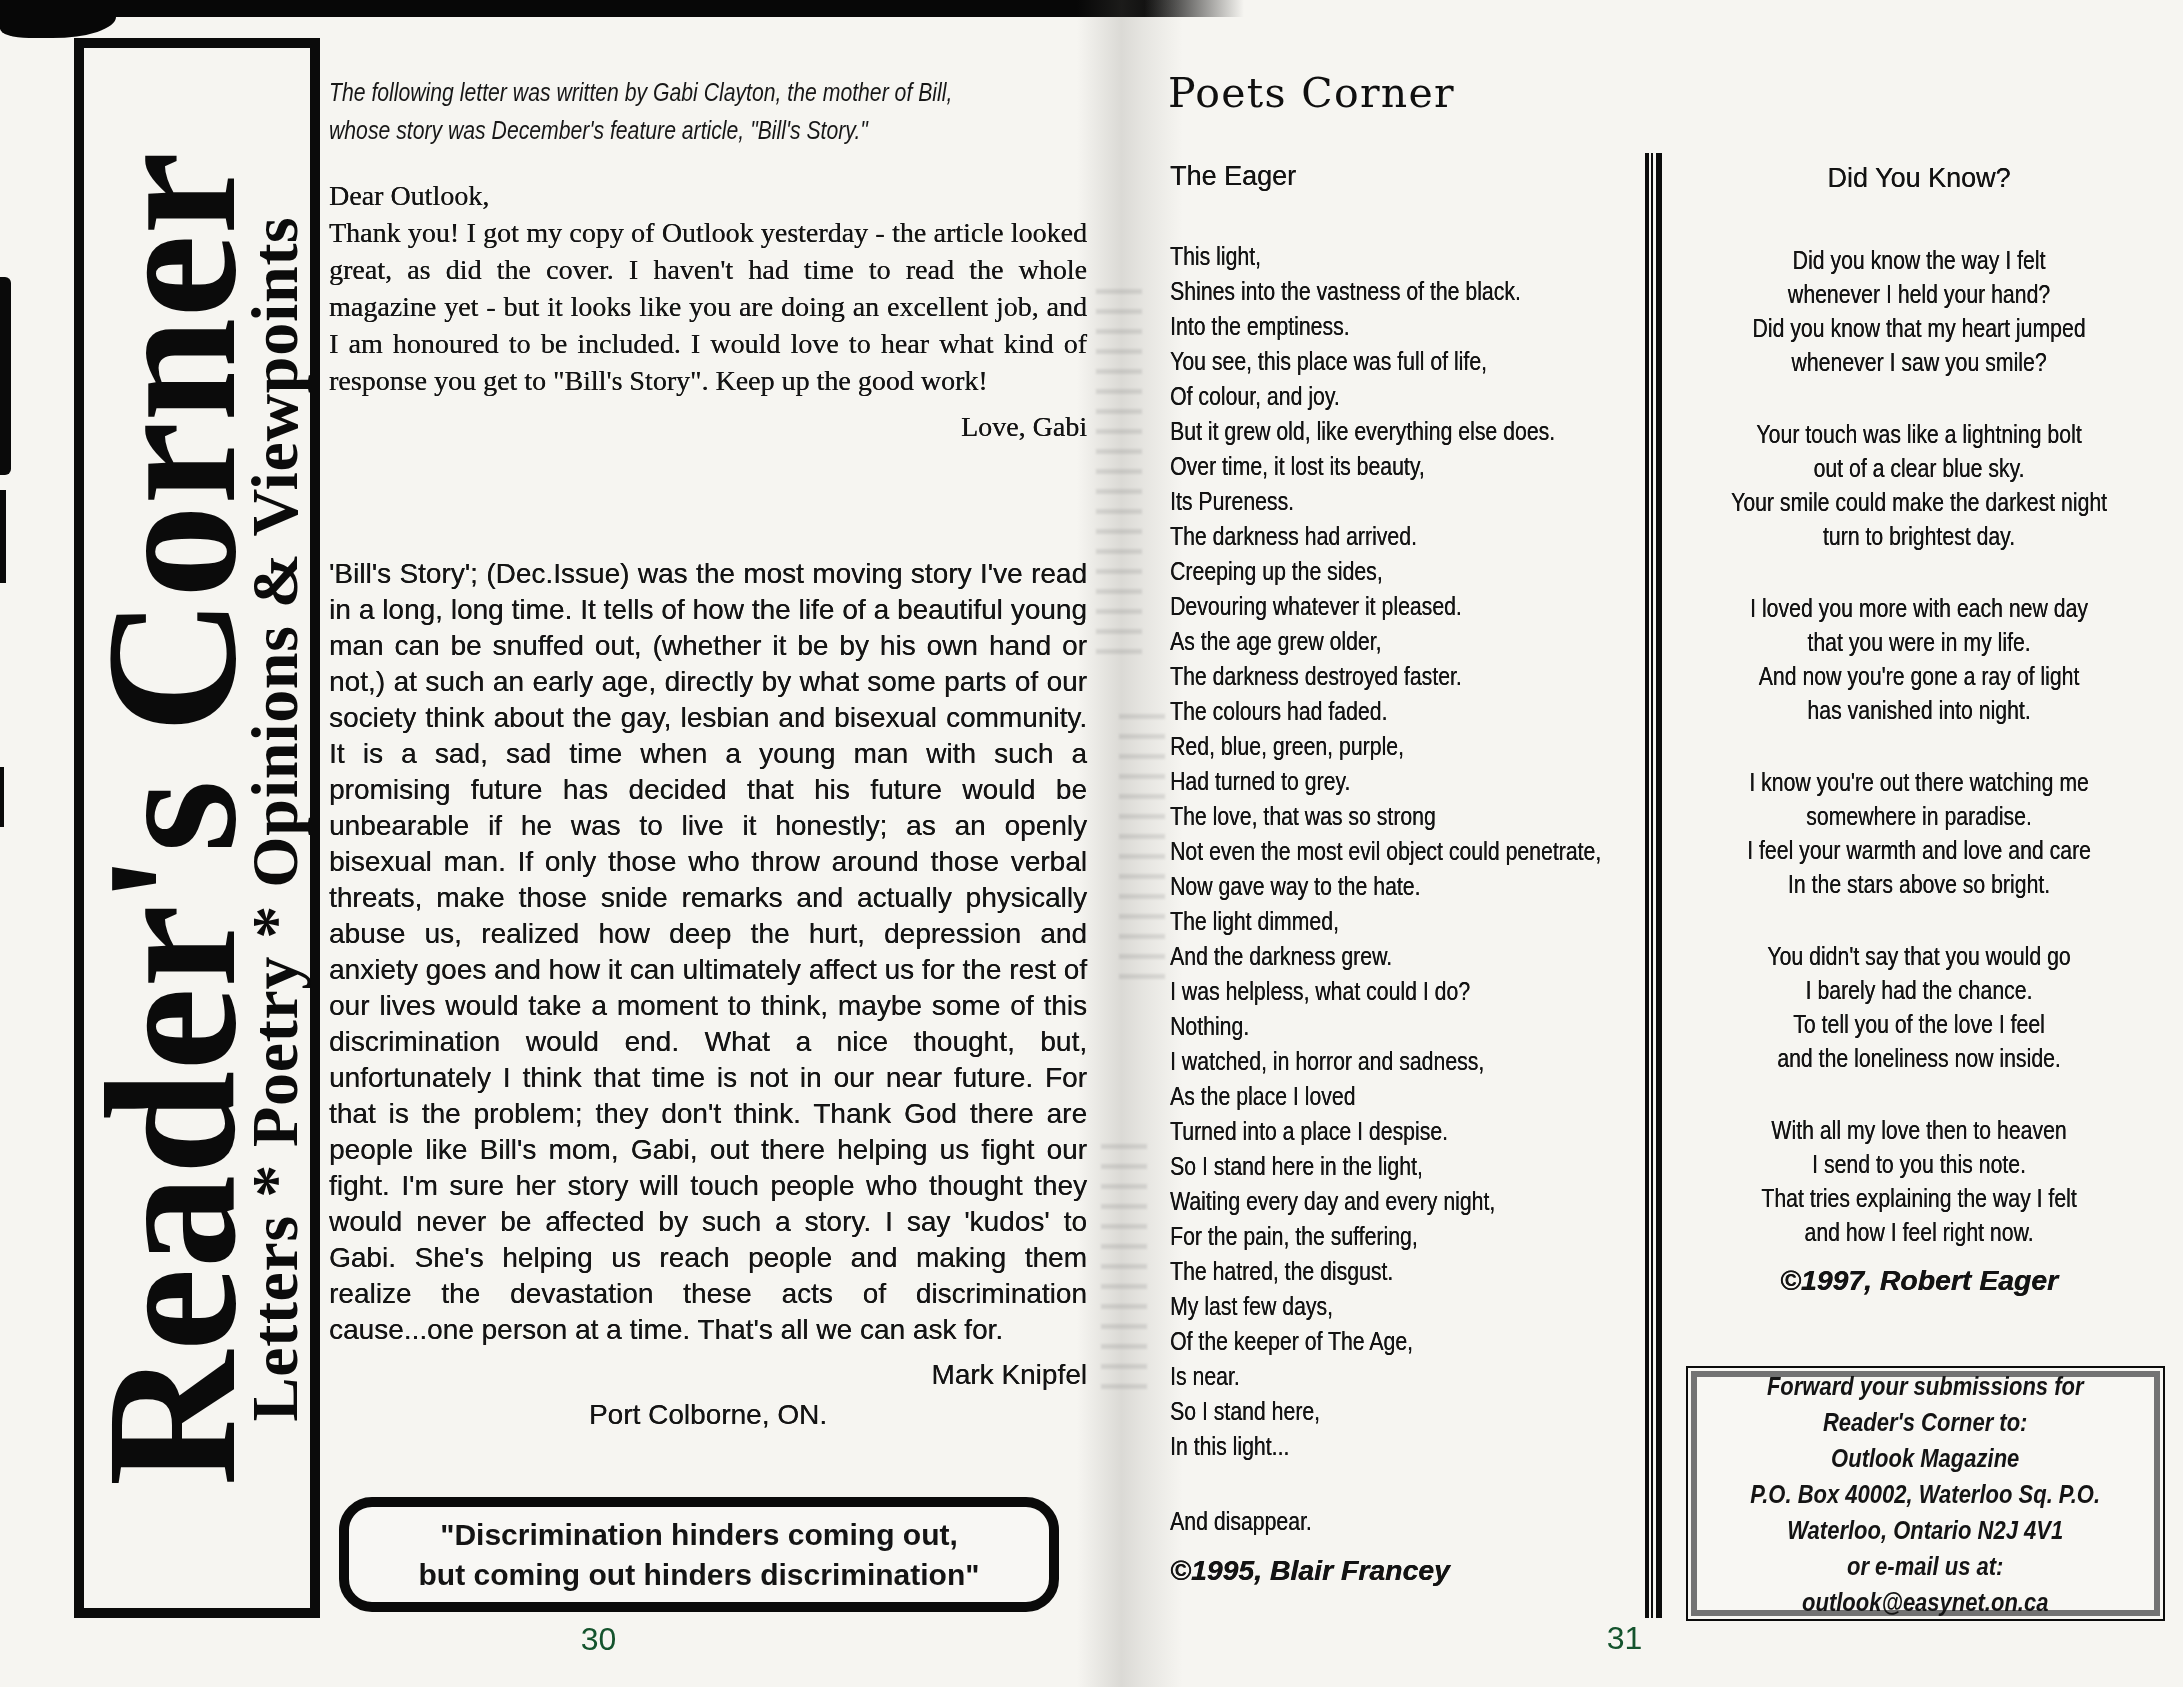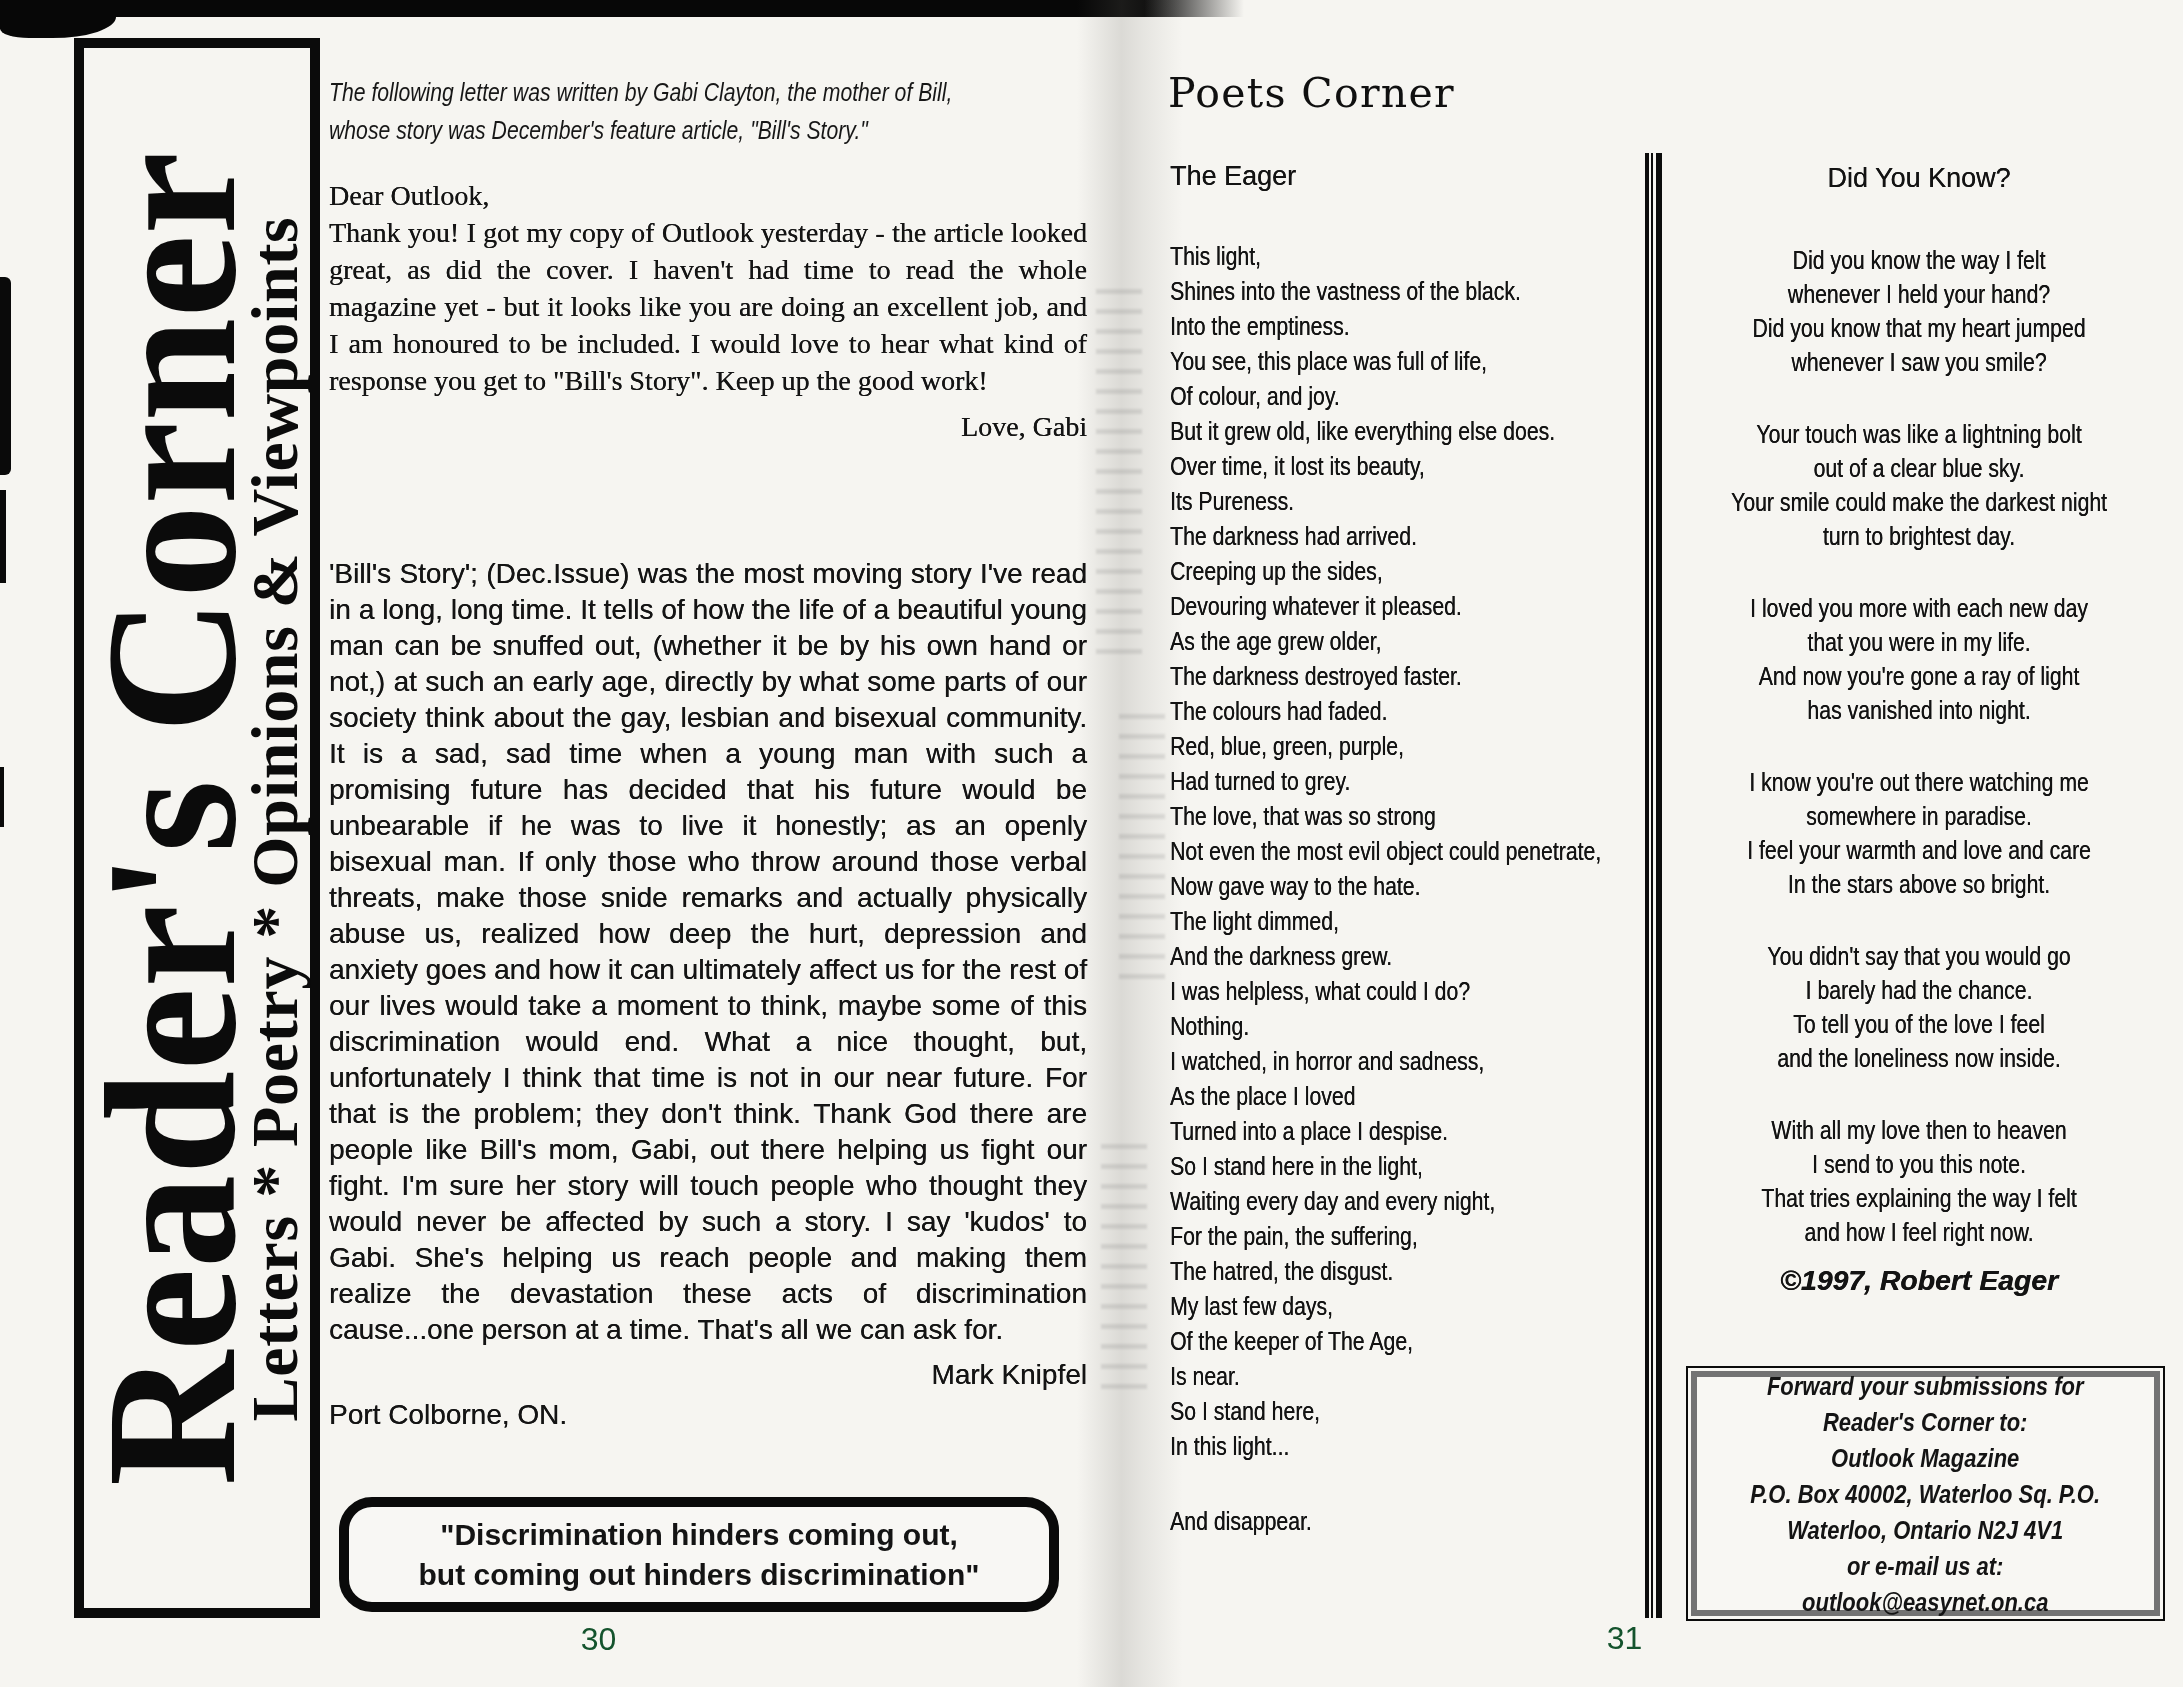--- a/index.html
+++ b/index.html
@@ -36,21 +36,21 @@
   .sidebar-subtitle{left:242px;top:1580px;width:1522px;height:66px;line-height:66px;font-size:66px;letter-spacing:0.7px;}
 
   .intro{position:absolute;left:329px;top:73px;width:758px;font-style:italic;font-size:26.5px;line-height:38px;color:#171717;}
   .intro .pline{white-space:nowrap;transform:scaleX(.8);transform-origin:0 50%;}
 
   .letter1{position:absolute;left:329px;top:177px;width:758px;font-size:28px;line-height:37px;font-family:Liberation Serif, serif;}
   .letter2{position:absolute;left:329px;top:556px;width:758px;font-size:28px;line-height:36px;}
   .letter-body{text-align:justify;text-align-last:left;text-shadow:0.2px 0 0 #161616;}
   .salutation{text-shadow:0.2px 0 0 #161616;}
   .signoff{text-align:right;margin-top:9.3px;text-shadow:0.2px 0 0 #161616;}
-  .signoff2{text-align:left;margin-top:4px;line-height:36px;text-shadow:0.2px 0 0 #161616;}
+  .signoff2{text-align:center;margin-top:4px;line-height:36px;text-shadow:0.2px 0 0 #161616;}
 
   .quote-box{position:absolute;left:339px;top:1497px;width:720px;height:115px;box-sizing:border-box;
     border:10px solid #0a0a0a;border-radius:33px;display:flex;flex-direction:column;justify-content:center;
     font-weight:bold;font-size:30px;line-height:40px;text-align:center;background:rgba(250,249,246,.6);}
 
   .page-num{position:absolute;width:79px;text-align:center;font-size:32px;color:#14532d;}
   .page-num.p30{left:559px;top:1621px;}
   .page-num.p31{left:1585px;top:1620px;}
 
   
@@ -160,20 +160,21 @@
       <div class="pline">For the pain, the suffering,</div>
       <div class="pline">The hatred, the disgust.</div>
       <div class="pline">My last few days,</div>
       <div class="pline">Of the keeper of The Age,</div>
       <div class="pline">Is near.</div>
       <div class="pline">So I stand here,</div>
       <div class="pline">In this light...</div>
       <div class="pgap"></div>
       <div class="pline">And disappear.</div>
     </div>
+  <div class="credit">©1995, Blair Francey</div>
 </div>
 
 <div class="divider d1"></div>
 <div class="divider d2"></div>
 <div class="divider d3"></div>
 
 <div class="poem-title poem2-title">Did You Know?</div>
 <div class="poem poem2">
   <div>
       <div class="pline">Did you know the way I felt</div>

